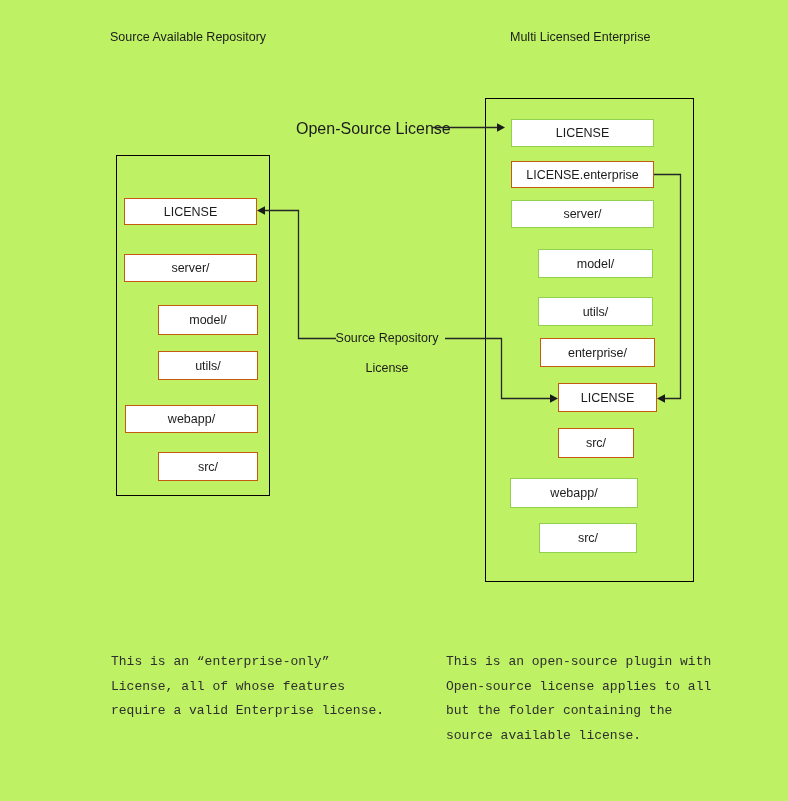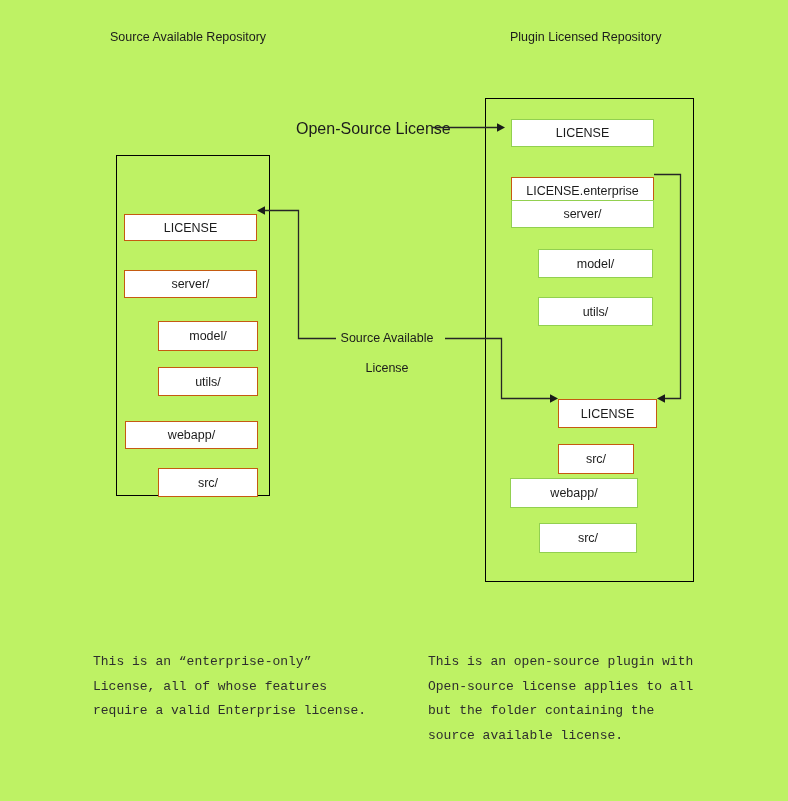--- a/index.html
+++ b/index.html
@@ -24,21 +24,21 @@
   .node{
     position:absolute;
     display:flex;
     align-items:center;
     justify-content:center;
     font-size:12.5px;
     background:#ffffff;
     box-sizing:border-box;
     white-space:nowrap;
   }
-  .node.orange{border:1.5px solid #C55A11;margin-top:16px;}
+  .node.orange{border:1.5px solid #C55A11;}
   .node.green{border:1.5px solid #92D050;}
   .conn-label{
     position:absolute;
     font-size:16px;
     white-space:nowrap;
   }
   .sa-label{
     position:absolute;
     left:322px;top:331px;width:130px;
     text-align:center;
@@ -49,57 +49,59 @@
     position:absolute;left:0;top:0;
     pointer-events:none;
   }
   .caption{
     position:absolute;
     font-family:"Liberation Mono","DejaVu Sans Mono",monospace;
     font-size:13px;
     line-height:24.5px;
     color:#2e2e2e;
     white-space:nowrap;
+    margin-left:18px;
   }
   .caption-left{left:93px;top:650px;}
   .caption-right{left:428px;top:650px;}
 </style>
 </head>
 <body>
 
 <div class="canvas">
 
   <div class="title" style="left:110px;top:30px;">Source Available Repository</div>
-  <div class="title" style="left:510px;top:30px;">Plugin Licensed Repository</div>
+  <div class="title" style="left:510px;top:30px;">Multi Licensed Enterprise</div>
 
   <div class="repo" style="left:116px;top:155px;width:152px;height:339px;"></div>
 
   <div class="node orange" style="left:124px;top:198px;width:133px;height:27px;">LICENSE</div>
   <div class="node orange" style="left:124px;top:254px;width:133px;height:28px;">server/</div>
   <div class="node orange" style="left:158px;top:305px;width:100px;height:30px;">model/</div>
   <div class="node orange" style="left:158px;top:351px;width:100px;height:29px;">utils/</div>
   <div class="node orange" style="left:125px;top:405px;width:133px;height:28px;">webapp/</div>
   <div class="node orange" style="left:158px;top:452px;width:100px;height:29px;">src/</div>
 
   <div class="repo" style="left:485px;top:98px;width:207px;height:482px;"></div>
 
   <div class="node green" style="left:511px;top:119px;width:143px;height:28px;">LICENSE</div>
   <div class="node orange" style="left:511px;top:161px;width:143px;height:27px;">LICENSE.enterprise</div>
   <div class="node green" style="left:511px;top:200px;width:143px;height:28px;">server/</div>
   <div class="node green" style="left:538px;top:249px;width:115px;height:29px;">model/</div>
   <div class="node green" style="left:538px;top:297px;width:115px;height:29px;">utils/</div>
+  <div class="node orange" style="left:540px;top:338px;width:115px;height:29px;">enterprise/</div>
   <div class="node orange" style="left:558px;top:383px;width:99px;height:29px;">LICENSE</div>
   <div class="node orange" style="left:558px;top:428px;width:76px;height:30px;">src/</div>
   <div class="node green" style="left:510px;top:478px;width:128px;height:30px;">webapp/</div>
   <div class="node green" style="left:539px;top:523px;width:98px;height:30px;">src/</div>
 
   <div class="conn-label" style="left:296px;top:120px;">Open-Source License</div>
 
   <div class="sa-label">
-    <span class="line1">Source Available</span>
+    <span class="line1">Source Repository</span>
     <span class="line2">License</span>
   </div>
 
   <svg class="connectors" width="788" height="801" viewBox="0 0 788 801">
 
     <g>
       <line x1="432" y1="127.5" x2="497" y2="127.5" stroke="#262626" stroke-width="1.3"></line>
       <polygon points="497,123.3 497,131.7 505,127.5" fill="#1a1a1a"></polygon>
     </g>
 

